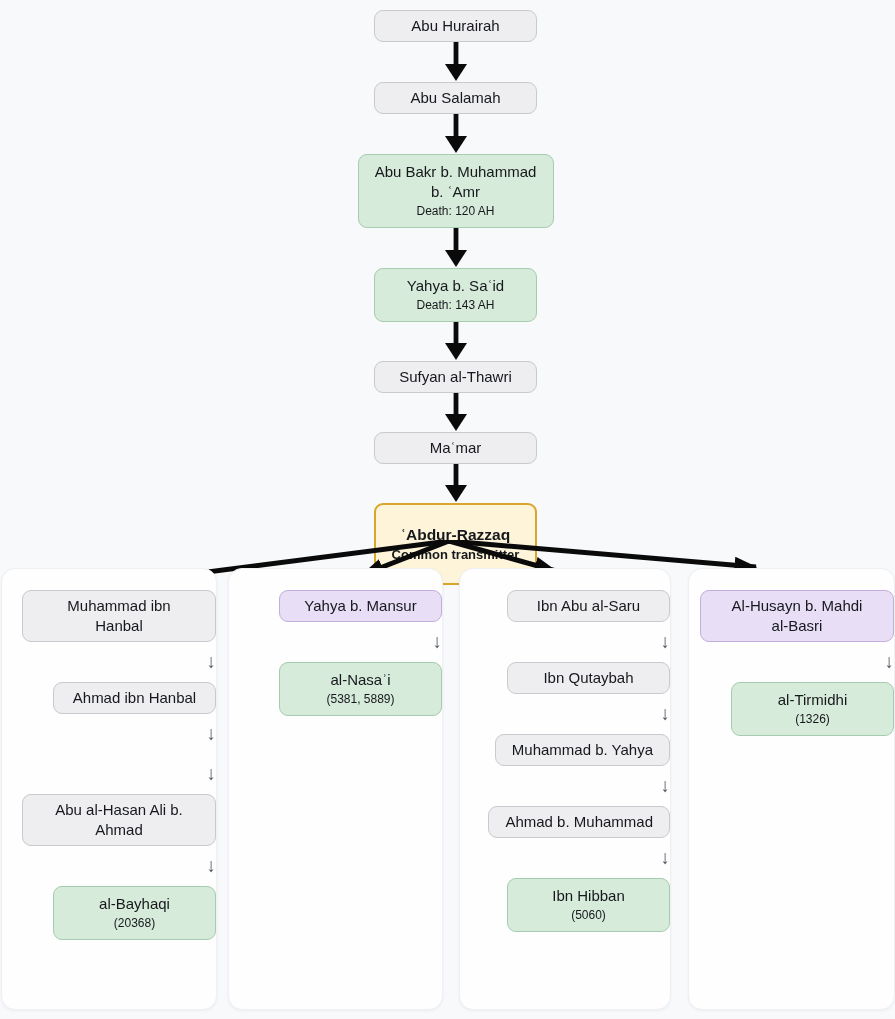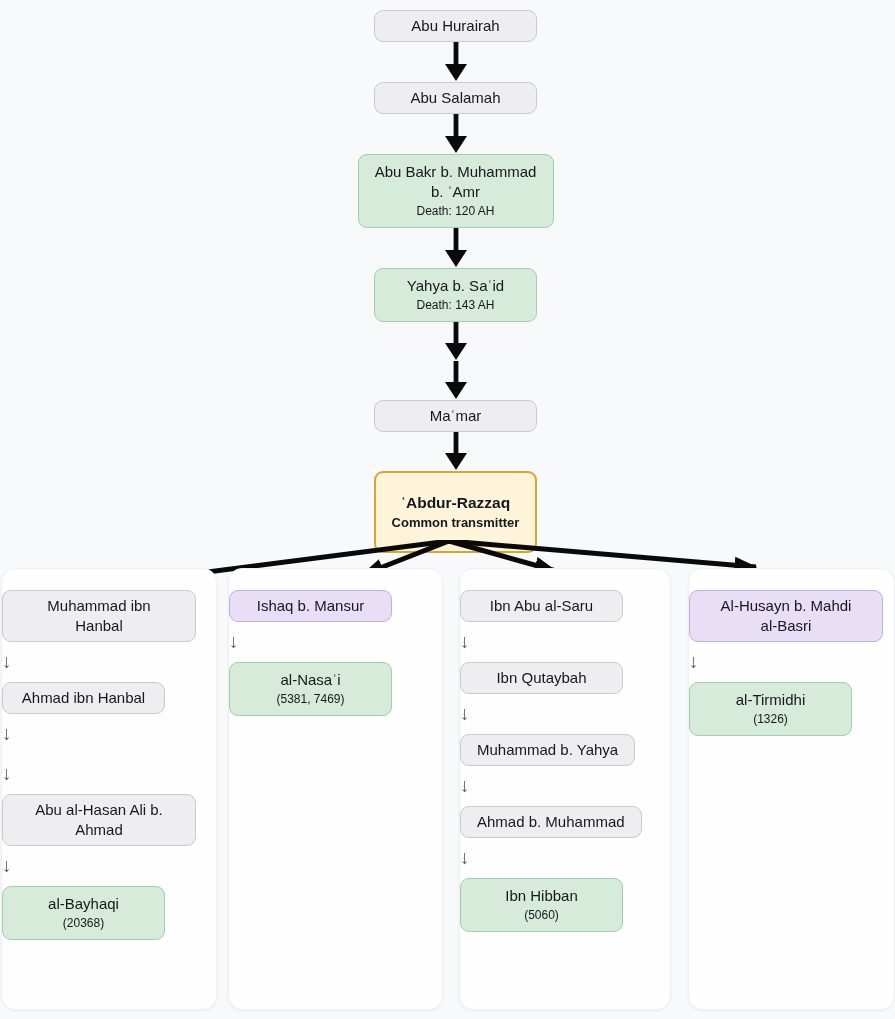--- a/index.html
+++ b/index.html
@@ -57,21 +57,21 @@
   .card {
     position: absolute;
     top: 568px;
     height: 442px;
     background: #fefefe;
     border: 1px solid #eef0f3;
     border-radius: 14px;
     box-shadow: 0 1px 3px rgba(20,30,50,0.05);
     display: flex;
     flex-direction: column;
-    align-items: flex-start;
+    align-items: flex-end;
     padding-top: 21px;
   }
   .card1 { left: 1px;   width: 216px; }
   .card2 { left: 228px; width: 215px; }
   .card3 { left: 459px; width: 212px; }
   .card4 { left: 688px; width: 207px; }
 
   .small-arrow {
     height: 40px;
     display: flex;
@@ -125,20 +125,23 @@
   <div class="node green pad2">
     <div class="nlabel">Yahya b. Saʿid</div>
     <div class="nsub">Death: 143 AH</div>
   </div>
 
   <svg class="chain-arrow" width="30" height="39" viewBox="0 0 30 39">
       <rect x="12.6" y="0" width="4.8" height="23" fill="#0a0a0a"></rect>
       <polygon points="4,21 26,21 15,38" fill="#0a0a0a"></polygon>
     </svg>
 
+  <div class="node">
+    <div class="nlabel">Sufyan al-Thawri</div>
+  </div>
 
   <svg class="chain-arrow" width="30" height="39" viewBox="0 0 30 39">
       <rect x="12.6" y="0" width="4.8" height="23" fill="#0a0a0a"></rect>
       <polygon points="4,21 26,21 15,38" fill="#0a0a0a"></polygon>
     </svg>
 
   <div class="node">
     <div class="nlabel">Maʿmar</div>
   </div>
 
@@ -177,26 +180,26 @@
   </div>
   <div class="small-arrow">↓</div>
   <div class="node green pad2">
     <div class="nlabel">al-Bayhaqi</div>
     <div class="nsub">(20368)</div>
   </div>
 </div>
 
 <div class="card card2">
   <div class="node purple">
-    <div class="nlabel">Ishaq b. Mansur</div>
+    <div class="nlabel">Yahya b. Mansur</div>
   </div>
   <div class="small-arrow">↓</div>
   <div class="node green pad2">
     <div class="nlabel">al-Nasaʾi</div>
-    <div class="nsub">(5381, 7469)</div>
+    <div class="nsub">(5381, 5889)</div>
   </div>
 </div>
 
 <div class="card card3">
   <div class="node">
     <div class="nlabel">Ibn Abu al-Saru</div>
   </div>
   <div class="small-arrow">↓</div>
   <div class="node">
     <div class="nlabel">Ibn Qutaybah</div>

